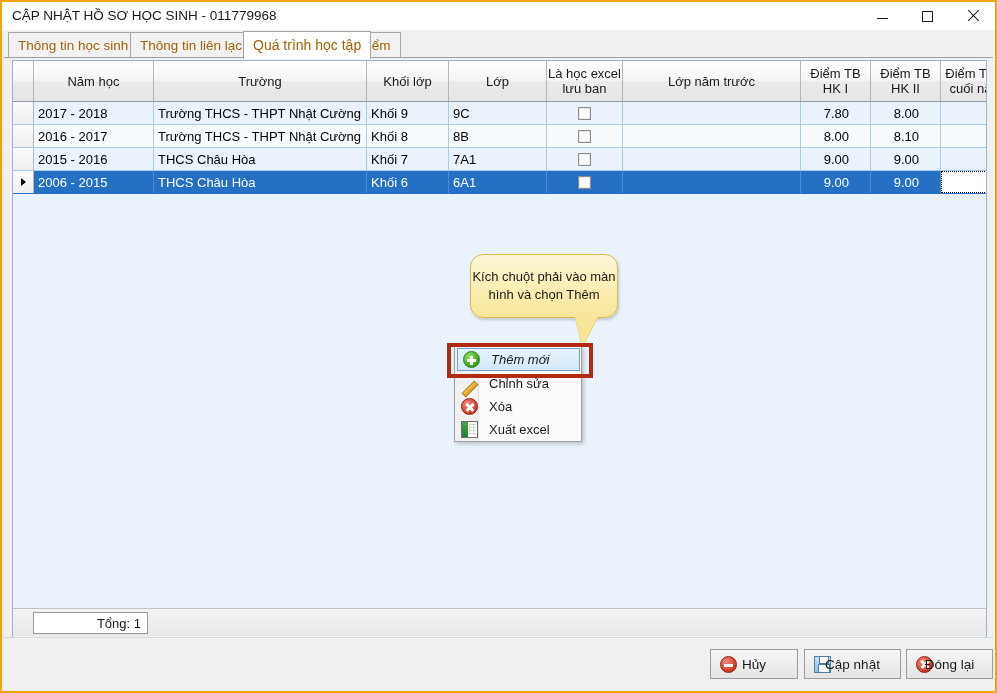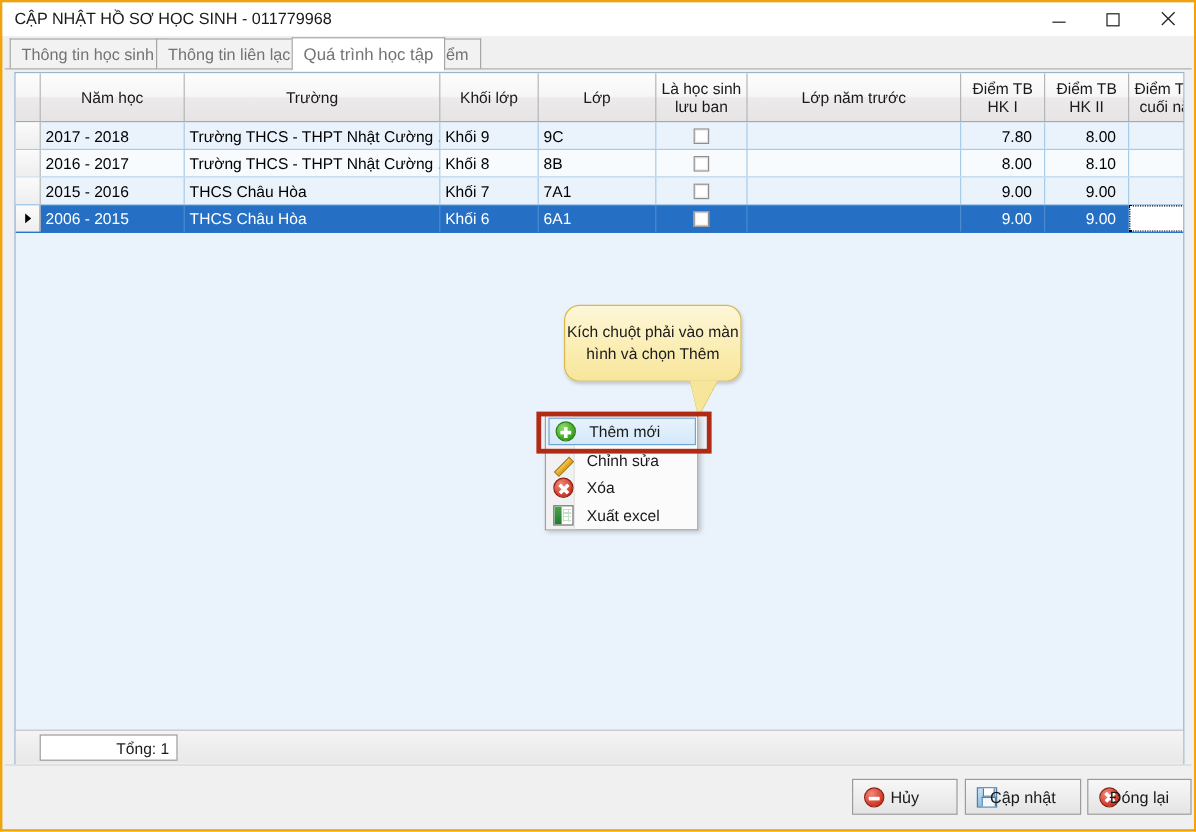--- a/index.html
+++ b/index.html
@@ -72,21 +72,21 @@
     background: #f0f0f0;
     border-bottom: 1px solid #a0a0a0;
   }
   .tab {
     position: absolute;
     top: 1px;
     height: 26px;
     padding: 0 9px;
     display: flex; align-items: center;
     font-size: 13.5px;
-    color: #737373;
+    color: #a16207;
     background: #f2f2f2;
     border: 1px solid #a6a6a6;
     border-bottom: 1px solid #a0a0a0;
     white-space: nowrap;
     cursor: default;
   }
   .tab.active {
     top: 0px;
     height: 28px;
     background: #ffffff;
@@ -148,21 +148,21 @@
     top: 0; height: 22px;
     display: flex; align-items: center;
     font-size: 13px;
     color: #000000;
     padding: 0 4px;
     border-right: 1px solid #a8cbe8;
     overflow: hidden;
     white-space: nowrap;
   }
   .grow.sel .gcell { color: #ffffff; border-right: 1px solid #4d8ad0; }
-  .gcell.num { justify-content: flex-end; padding-right: 10px; }
+  .gcell.num { justify-content: flex-end; padding-right: 21px; }
   .gcell.ctr { justify-content: center; }
 
   .rowhdr {
     position: absolute;
     left: 0; top: 0;
     width: 21px; height: 22px;
     background: linear-gradient(to bottom,#fbfbfb,#eeeeee);
     border-right: 1px solid #b6b6b6;
     display: flex; align-items: center; justify-content: center;
   }
@@ -275,20 +275,21 @@
     left: 1px;
     width: 123px; height: 23px;
     display: flex; align-items: center;
     cursor: default;
   }
   .ctxitem.hl {
     background: linear-gradient(to bottom,#e8f3fc,#d3e8fa);
     border: 1px solid #6ba5d8;
     left: 2px;
     width: 123px;
+    font-style: italic;
   }
   .ctx-label {
     position: absolute;
     left: 33px;
     font-size: 13px;
     color: #1a1a1a;
     white-space: nowrap;
   }
   .ctx-ico {
     position: absolute;
@@ -461,21 +462,21 @@
   <div id="content">
 
     <div id="grid">
 
       <div id="grid-header">
         <div class="hcell" style="left:0px;   width:21px;"></div>
         <div class="hcell" style="left:21px;  width:120px;">Năm học</div>
         <div class="hcell" style="left:141px; width:213px;">Trường</div>
         <div class="hcell" style="left:354px; width:82px;">Khối lớp</div>
         <div class="hcell" style="left:436px; width:98px;">Lớp</div>
-        <div class="hcell" style="left:534px; width:76px;">Là học sinh lưu ban</div>
+        <div class="hcell" style="left:534px; width:76px;">Là học excel lưu ban</div>
         <div class="hcell" style="left:610px; width:178px;">Lớp năm trước</div>
         <div class="hcell" style="left:788px; width:70px;">Điểm TB HK I</div>
         <div class="hcell" style="left:858px; width:70px;">Điểm TB HK II</div>
         <div class="hcell" style="left:928px; width:60px;">Điểm TB cuối nă</div>
       </div>
 
       <div class="grow alt" style="top:41px;">
         <div class="rowhdr"></div>
         <div class="gcell" style="left:21px;  width:120px;">2017 - 2018</div>
         <div class="gcell" style="left:141px; width:213px;">Trường THCS - THPT Nhật Cường ...</div>

